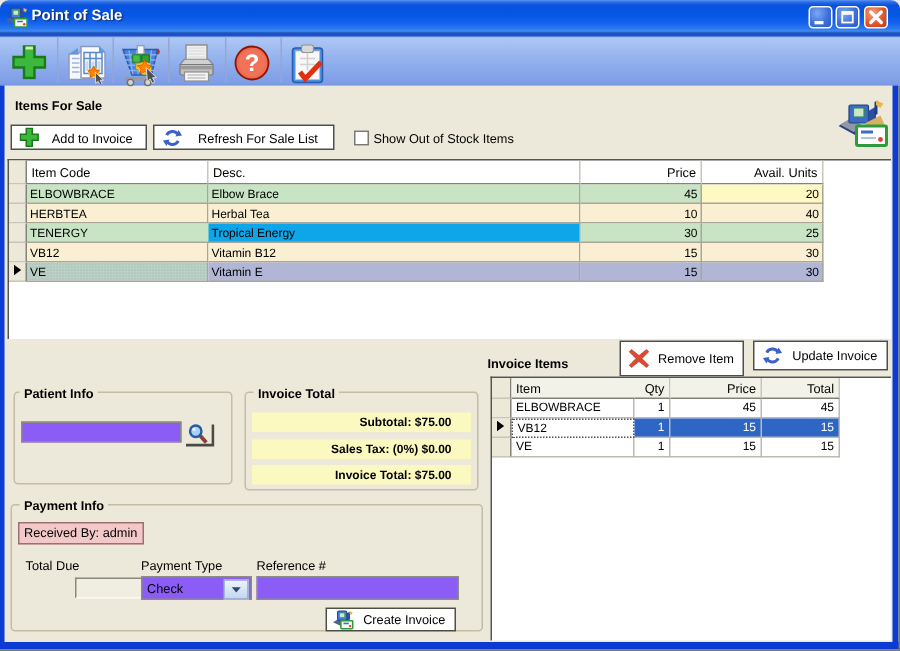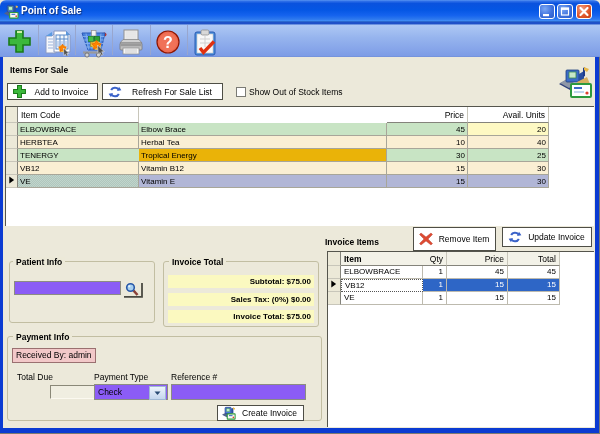--- a/index.html
+++ b/index.html
@@ -30,21 +30,21 @@
   
   #grid1{left:5px;top:106px;width:589px;height:120px;background:#fff;border-top:1px solid #55554D;border-left:1px solid #55554D;box-sizing:border-box;}
   .g1row{position:absolute;left:0;height:13px;line-height:13px;white-space:nowrap;}
   .g1c{position:absolute;top:0;height:13px;box-sizing:border-box;border-right:1px solid #A8A699;border-bottom:1px solid #A8A699;padding:0 2px;overflow:hidden;font-size:8px;}
   .num{text-align:right;}
   .g1h{position:absolute;top:0;height:16px;line-height:16px;box-sizing:border-box;border-right:1px solid #C8C6BA;border-bottom:1px solid #84837B;padding:0 3px;}
   .rowhdr{position:absolute;left:0;width:12px;background:#ECE9D8;border-right:1px solid #84837B;border-bottom:1px solid #C8C6BA;box-sizing:border-box;}
   
   .grp{border:1px solid #C2BEA2;border-radius:3px;box-sizing:border-box;}
   .grplbl{position:absolute;background:#ECE9D8;padding:0 3px;font-weight:bold;}
-  .yellow{position:absolute;left:168px;width:146px;height:13px;background:#FBF9C0;line-height:13px;text-align:right;font-weight:bold;font-size:8px;padding-right:3px;box-sizing:border-box;}
+  .yellow{position:absolute;left:168px;width:146px;height:13px;background:#FBF9C0;line-height:13px;text-align:right;font-weight:bold;font-size:8px;padding-right:13px;box-sizing:border-box;}
   .inp{position:absolute;background:#8b5cf6;border:1px solid #8C8C82;box-sizing:border-box;}
   
   #grid2{left:327px;top:251px;width:267px;height:176px;background:#fff;border-top:1px solid #55554D;border-left:1px solid #55554D;box-sizing:border-box;}
   .g2c{position:absolute;top:0;height:13px;box-sizing:border-box;border-right:1px solid #BDBAAE;border-bottom:1px solid #BDBAAE;padding:0 3px;line-height:12px;overflow:hidden;font-size:8px;}
   .g2h{position:absolute;top:0;height:14px;line-height:14px;box-sizing:border-box;border-right:1px solid #C8C6BA;border-bottom:1px solid #84837B;padding:0 3px;background:#F3F2E8;}
 </style>
 </head>
 <body>
 <div id="win">
 
@@ -186,41 +186,42 @@
     <span>Refresh For Sale List</span>
   </div>
 
   <div class="abs" style="left:236px;top:87px;width:10px;height:10px;background:#fff;border:1px solid #7A7A74;box-sizing:border-box;"></div>
   <div class="abs" style="left:249px;top:87px;">Show Out of Stock Items</div>
 
   <div class="abs" id="grid1">
 
     <div class="rowhdr" style="top:0;height:16px;"></div>
     <div class="g1h" style="left:12px;width:121px;">Item Code</div>
+    <div class="g1h" style="left:133px;width:248px;">Desc.</div>
     <div class="g1h num" style="left:381px;width:81px;">Price</div>
     <div class="g1h num" style="left:462px;width:81px;">Avail. Units</div>
 
     <div class="g1row" style="top:16px;">
       <div class="rowhdr" style="top:0;height:13px;"></div>
       <div class="g1c" style="left:12px;width:121px;background:#C8E4C4;">ELBOWBRACE</div>
       <div class="g1c" style="left:133px;width:248px;background:#C8E4C4;">Elbow Brace</div>
       <div class="g1c num" style="left:381px;width:81px;background:#C8E4C4;">45</div>
       <div class="g1c num" style="left:462px;width:81px;background:#fef9c3;">20</div>
     </div>
     <div class="g1row" style="top:29px;">
       <div class="rowhdr" style="top:0;height:13px;"></div>
       <div class="g1c" style="left:12px;width:121px;background:#FAEFD3;">HERBTEA</div>
       <div class="g1c" style="left:133px;width:248px;background:#FAEFD3;">Herbal Tea</div>
       <div class="g1c num" style="left:381px;width:81px;background:#FAEFD3;">10</div>
       <div class="g1c num" style="left:462px;width:81px;background:#FAEFD3;">40</div>
     </div>
     <div class="g1row" style="top:42px;">
       <div class="rowhdr" style="top:0;height:13px;"></div>
       <div class="g1c" style="left:12px;width:145px;background:#C8E4C4;">TENERGY</div>
-      <div class="g1c" style="left:133px;width:248px;background:#eab308;">Tropical Energy</div>
+      <div class="g1c" style="left:133px;width:248px;background:#0ea5e9;">Tropical Energy</div>
       <div class="g1c num" style="left:381px;width:81px;background:#C8E4C4;">30</div>
       <div class="g1c num" style="left:462px;width:81px;background:#C8E4C4;">25</div>
     </div>
     <div class="g1row" style="top:55px;">
       <div class="rowhdr" style="top:0;height:13px;"></div>
       <div class="g1c" style="left:12px;width:121px;background:#FAEFD3;">VB12</div>
       <div class="g1c" style="left:133px;width:248px;background:#FAEFD3;">Vitamin B12</div>
       <div class="g1c num" style="left:381px;width:81px;background:#FAEFD3;">15</div>
       <div class="g1c num" style="left:462px;width:81px;background:#FAEFD3;">30</div>
     </div>
@@ -247,21 +248,21 @@
       <path d="M3.6 5.8 A5 5 0 0 1 12.0 5.0" fill="none" stroke="#3A62C8" stroke-width="2.3"></path>
       <polygon points="12.6,1.9 15.3,6.1 10.3,6.9" fill="#3A62C8"></polygon>
       <path d="M12.4 10.2 A5 5 0 0 1 4.0 11.0" fill="none" stroke="#3A62C8" stroke-width="2.3"></path>
       <polygon points="3.4,14.1 0.7,9.9 5.7,9.1" fill="#3A62C8"></polygon>
     </svg>
     <span>Update Invoice</span>
   </div>
 
   <div class="abs" id="grid2">
     <div class="rowhdr" style="top:0;height:14px;width:13px;"></div>
-    <div class="g2h" style="left:13px;width:92px;font-weight:bold;">Item</div>
+    <div class="g2h" style="left:13px;width:92px;">Item</div>
     <div class="g2h num" style="left:95px;width:24px;">Qty</div>
     <div class="g2h num" style="left:119px;width:61px;">Price</div>
     <div class="g2h num" style="left:180px;width:52px;">Total</div>
     <div class="abs" style="top:14px;width:232px;">
       <div class="rowhdr" style="top:0;height:13px;width:13px;"></div>
       <div class="g2c" style="left:13px;width:82px;">ELBOWBRACE</div>
       <div class="g2c num" style="left:95px;width:24px;">1</div>
       <div class="g2c num" style="left:119px;width:61px;">45</div>
       <div class="g2c num" style="left:180px;width:52px;">45</div>
     </div>

